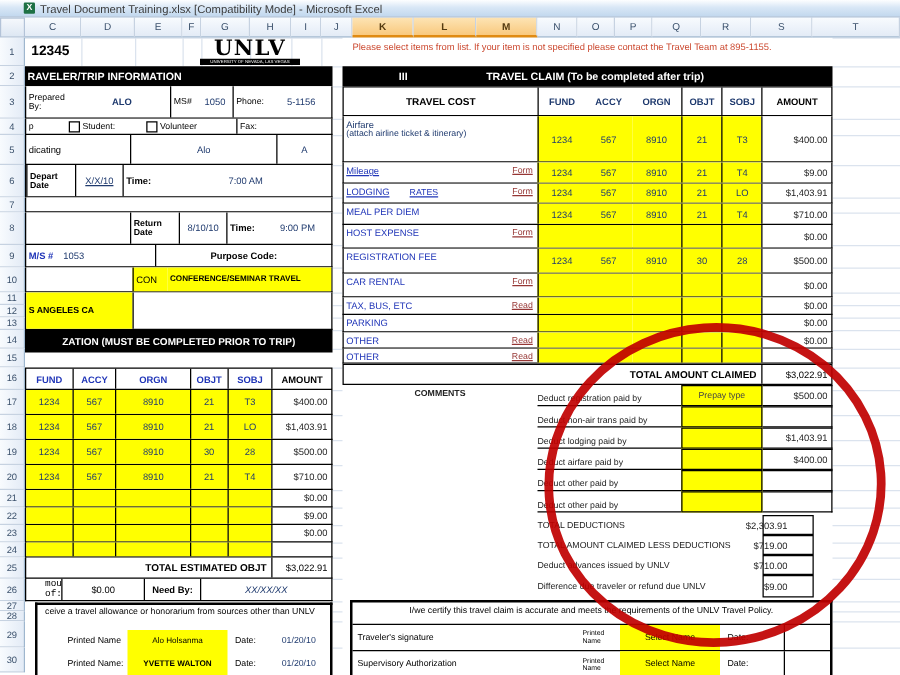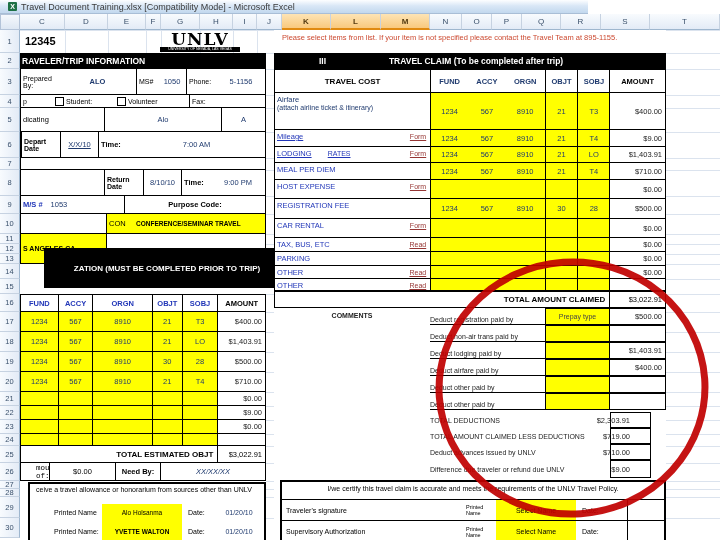--- a/index.html
+++ b/index.html
@@ -1,20 +1,20 @@
 <!DOCTYPE html>
 <html><head>
 <meta charset="utf-8">
 <style>
   html,body{margin:0;padding:0;}
   body{width:720px;height:540px;position:relative;overflow:hidden;background:#fff;
        font-family:"Liberation Sans",sans-serif;}
-  #titlebar{position:absolute;left:0;top:0;width:588px;height:14px;
+  #titlebar{position:absolute;left:0;top:0;width:720px;height:14px;
     background:linear-gradient(#fdfeff,#d9e7f6 45%,#c2d8ee);border-bottom:1px solid #a9bed6;
-    display:flex;align-items:center;gap:4px;padding-left:8px;box-sizing:border-box;
+    display:flex;align-items:center;gap:4px;padding-left:19px;box-sizing:border-box;
     font-size:9px;color:#3a3a3a;z-index:30;}
   .xlicon{width:9px;height:9px;background:#1e7145;color:#fff;font-size:7px;font-weight:bold;
     display:flex;align-items:center;justify-content:center;border-radius:1px;flex:0 0 auto;}
   #corner{position:absolute;left:0;top:14px;width:20px;height:16px;box-sizing:border-box;
     background:linear-gradient(#f5f8fc,#dde7f3);border:1px solid #b3c3d8;z-index:25;}
   .colhead{position:absolute;top:14px;height:16px;box-sizing:border-box;
     background:linear-gradient(#f8fbfe,#e3ebf6);border-right:1px solid #c6d2e1;
     border-bottom:1px solid #9eb6ce;font-size:8px;color:#3a506b;
     display:flex;align-items:center;justify-content:center;z-index:24;}
   .colhead.sel{background:linear-gradient(#fde4b5,#f9c97e);border-bottom:2px solid #e08a11;
@@ -280,21 +280,21 @@
     <div class="cell" style="width:85px;"></div>
     <div class="cell yellow bl" style="width:28px;">CON</div>
     <div class="cell yellow b f65 grow">CONFERENCE/SEMINAR TRAVEL</div>
   </div>
 
   <div class="row" style="top:181px;height:30px;">
     <div class="cell yellow b f7" style="width:85px;">S ANGELES CA</div>
     <div class="cell bl grow"></div>
   </div>
 
-  <div class="bar" style="top:195px;height:40px;justify-content:center;font-size:8px;margin-left:24px;">ZATION (MUST BE COMPLETED PRIOR TO TRIP)</div>
+  <div class="bar" style="top:211px;height:18px;justify-content:center;font-size:8px;">ZATION (MUST BE COMPLETED PRIOR TO TRIP)</div>
 
   <div class="arow" style="top:241px;height:18px;border-top:1px solid #000;">
     <div class="acell blue b" style="width:37px;">FUND</div>
     <div class="acell blue b bl" style="width:35px;">ACCY</div>
     <div class="acell blue b bl" style="width:60px;">ORGN</div>
     <div class="acell blue b bl" style="width:30px;">OBJT</div>
     <div class="acell blue b bl" style="width:36px;">SOBJ</div>
     <div class="acell b bl" style="width:48px;">AMOUNT</div>
   </div>
 

